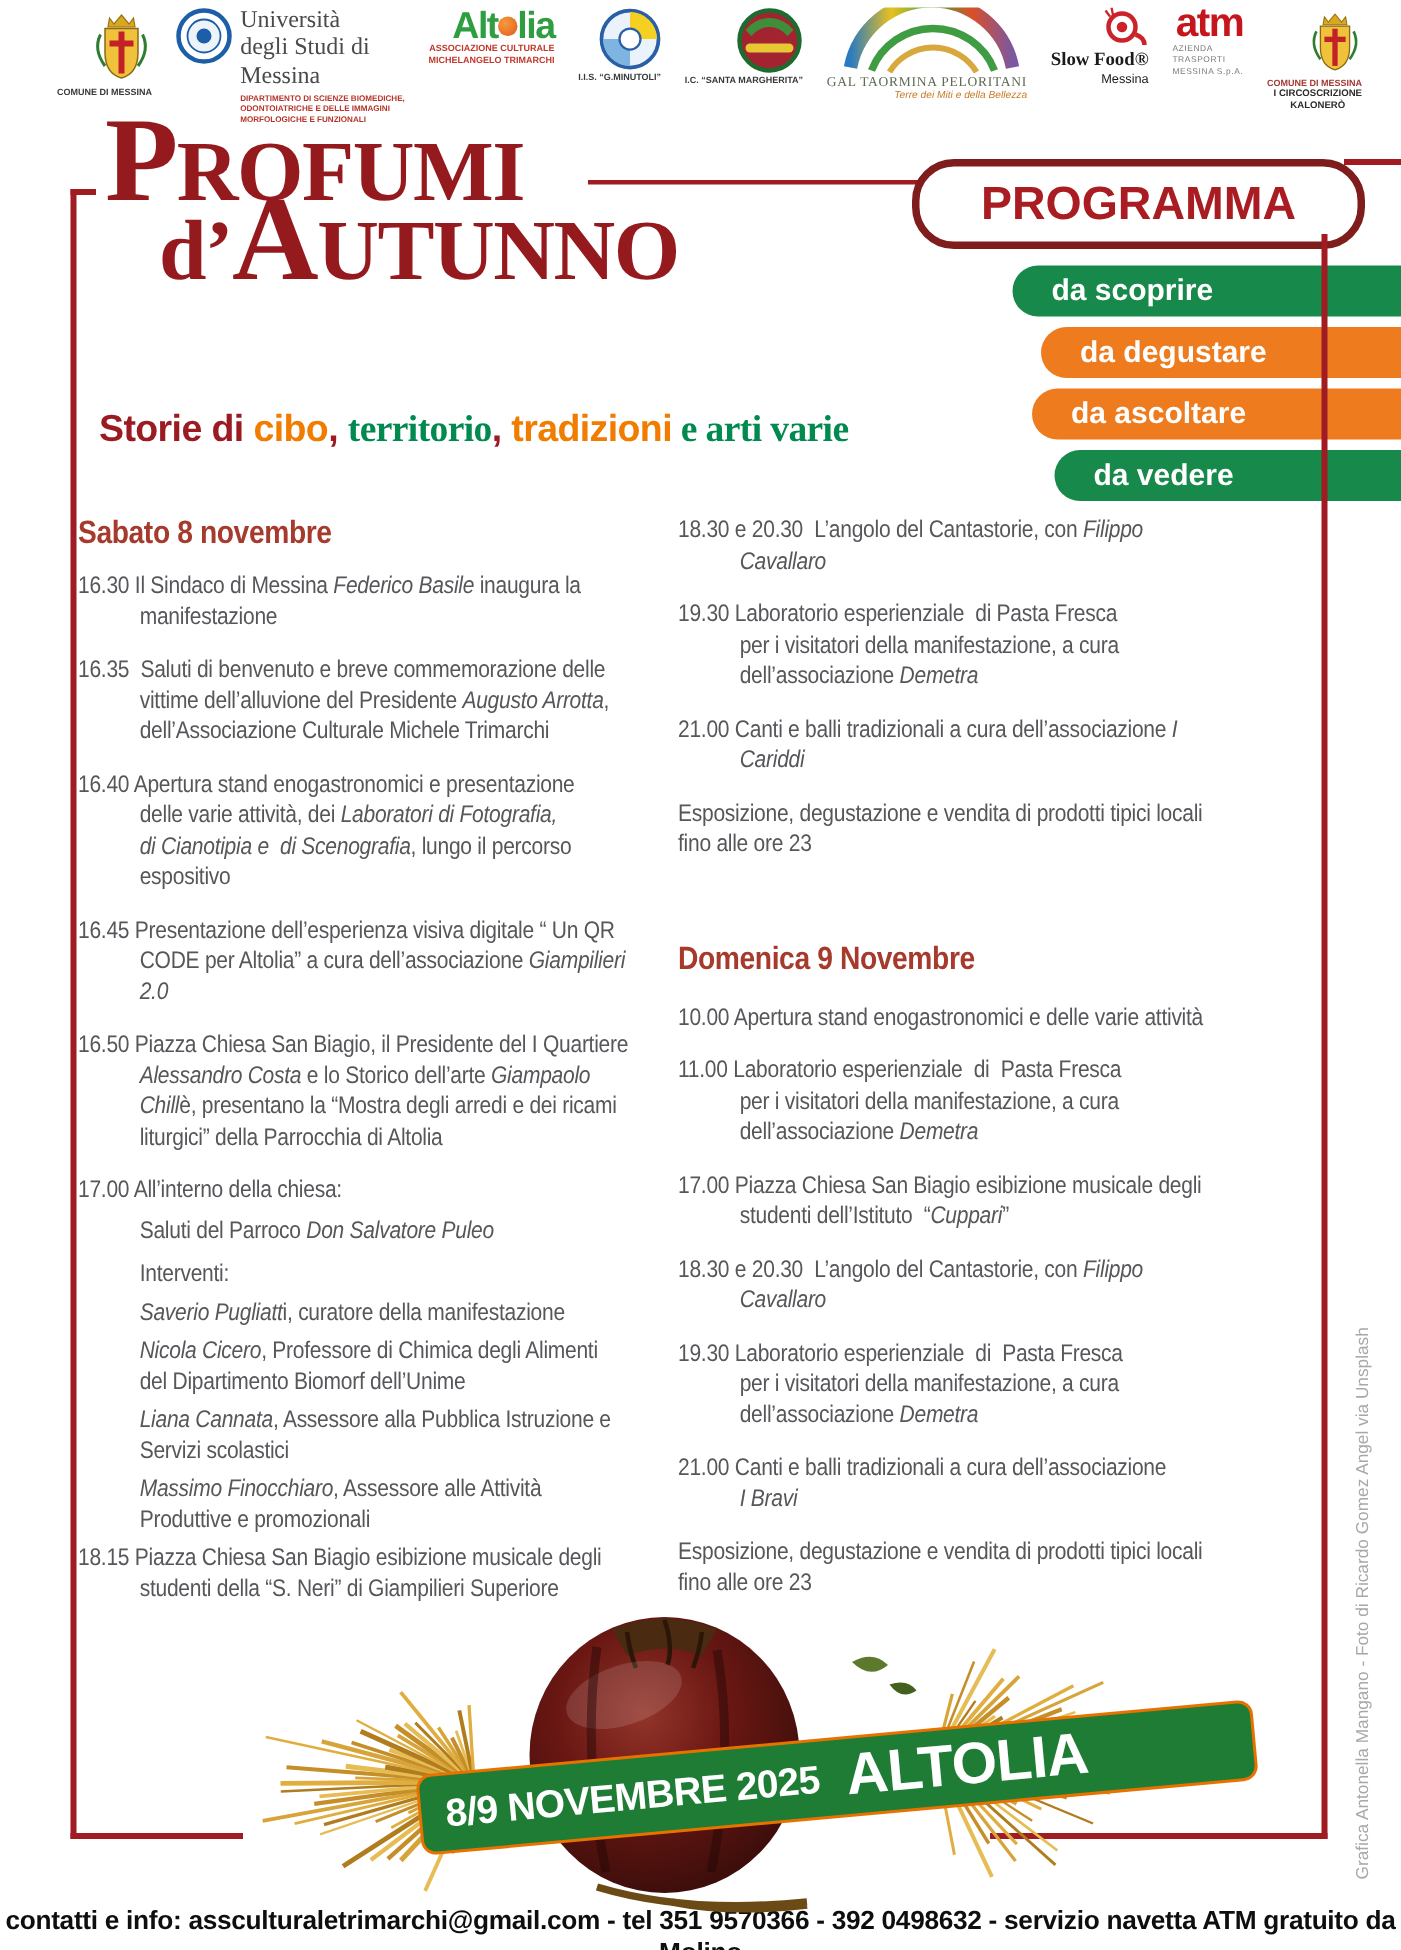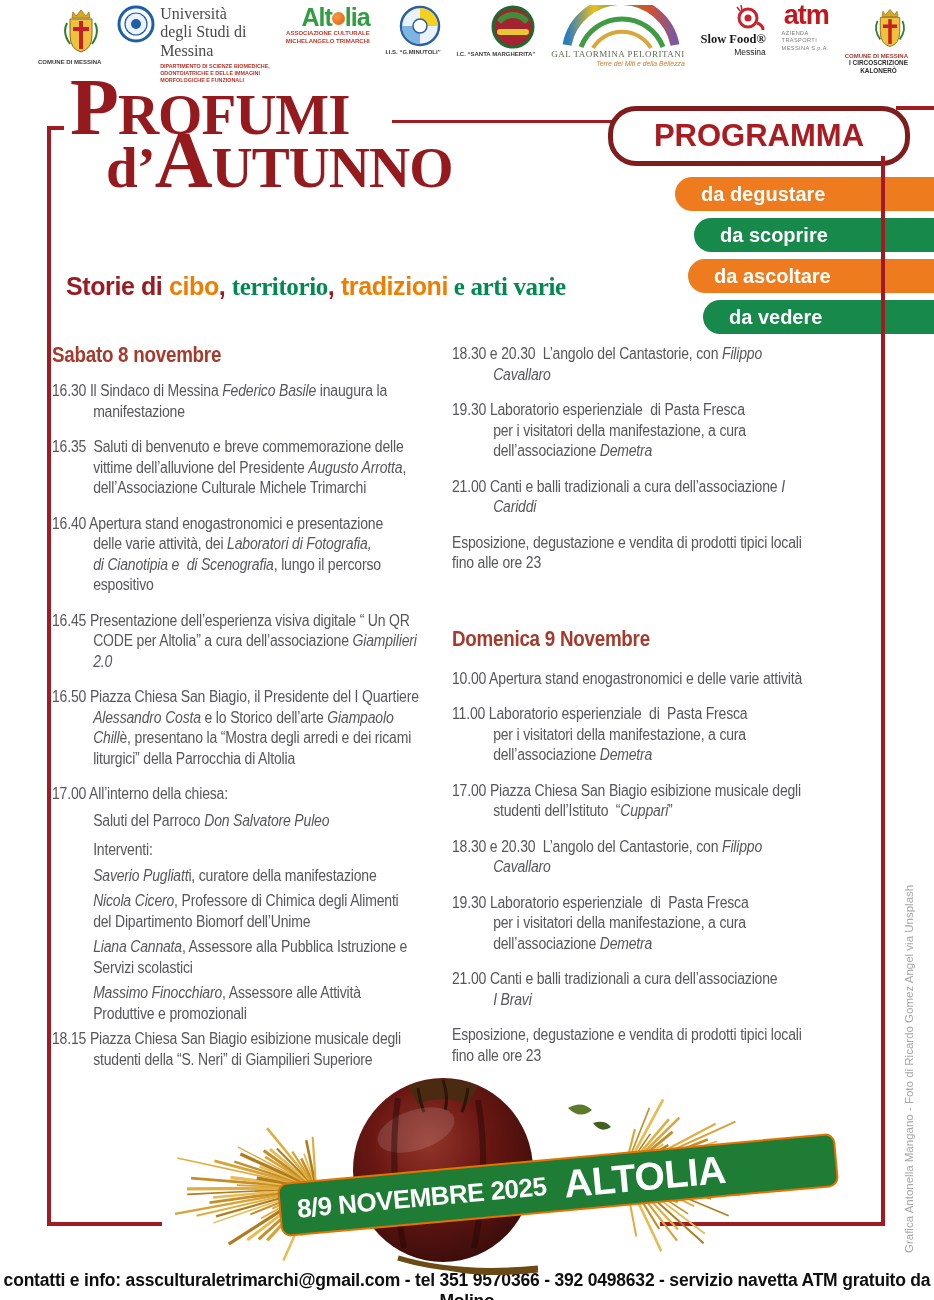--- a/index.html
+++ b/index.html
@@ -198,25 +198,25 @@
 
   <div class="title">
     <span class="l1"><span class="bigcap">P</span><span>ROFUMI</span></span>
     <span class="l2"><span>d’</span><span class="bigcap">A</span><span>UTUNNO</span></span>
   </div>
 
   <div class="progbox">
     <span>PROGRAMMA</span>
   </div>
   <div class="pills">
+      <div class="pill green">
+        <span>da scoprire</span>
+      </div>
       <div class="pill orange">
         <span>da degustare</span>
-      </div>
-      <div class="pill green">
-        <span>da scoprire</span>
       </div>
       <div class="pill orange">
         <span>da ascoltare</span>
       </div>
       <div class="pill green">
         <span>da vedere</span>
       </div>
     </div>
 
   <div class="subtitle"><span class="c-red">Storie di </span><span class="c-orange">cibo</span><span class="c-red">, </span><span class="c-green">territorio</span><span class="c-red">, </span><span class="c-orange">tradizioni</span><span class="c-green"> e arti varie</span></div>

